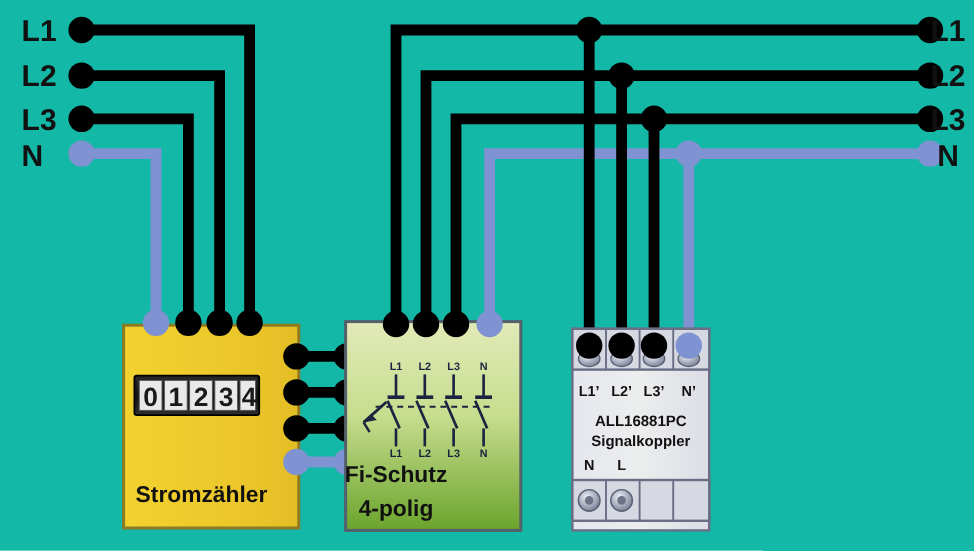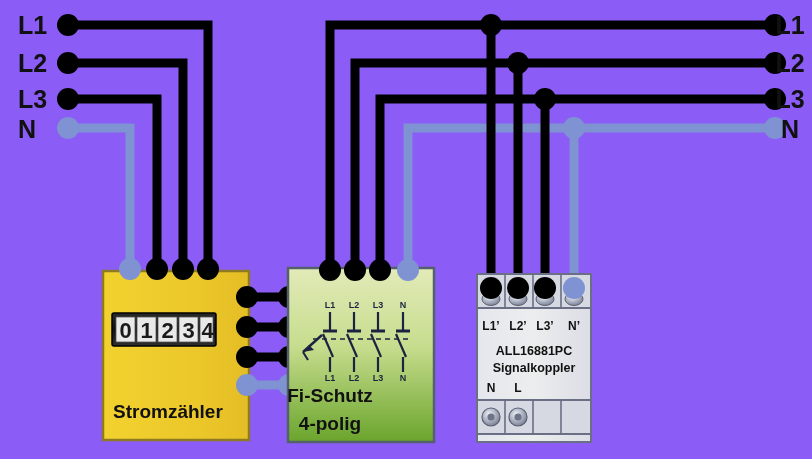--- a/index.html
+++ b/index.html
@@ -1,18 +1,18 @@
 <!DOCTYPE html>
 <html><head>
 <meta charset="utf-8">
 <style>
   html,body{margin:0;padding:0;background:#ffffff;}
   body{width:812px;height:459px;overflow:hidden;
        font-family:"Liberation Sans", sans-serif;}
-  #stage{position:relative;width:812px;height:459px;background:#8b5cf6;}
+  #stage{position:relative;width:812px;height:459px;background:#14b8a6;}
   svg{display:block;}
   .busLabel{font-weight:bold;font-size:25px;fill:#111;font-family:"Liberation Sans",sans-serif;}
   .blockTitle{font-weight:bold;font-size:19px;fill:#111;font-family:"Liberation Sans",sans-serif;}
   .termLabel{font-size:9px;fill:#1b2340;font-weight:bold;font-family:"Liberation Sans",sans-serif;}
   .modLabel{font-size:12px;fill:#111;font-weight:bold;font-family:"Liberation Sans",sans-serif;}
   .modName{font-size:12.5px;fill:#111;font-weight:bold;font-family:"Liberation Sans",sans-serif;}
   .digit{font-size:22px;font-weight:bold;font-family:"Liberation Sans",sans-serif;}
 </style>
 </head>
 <body>

